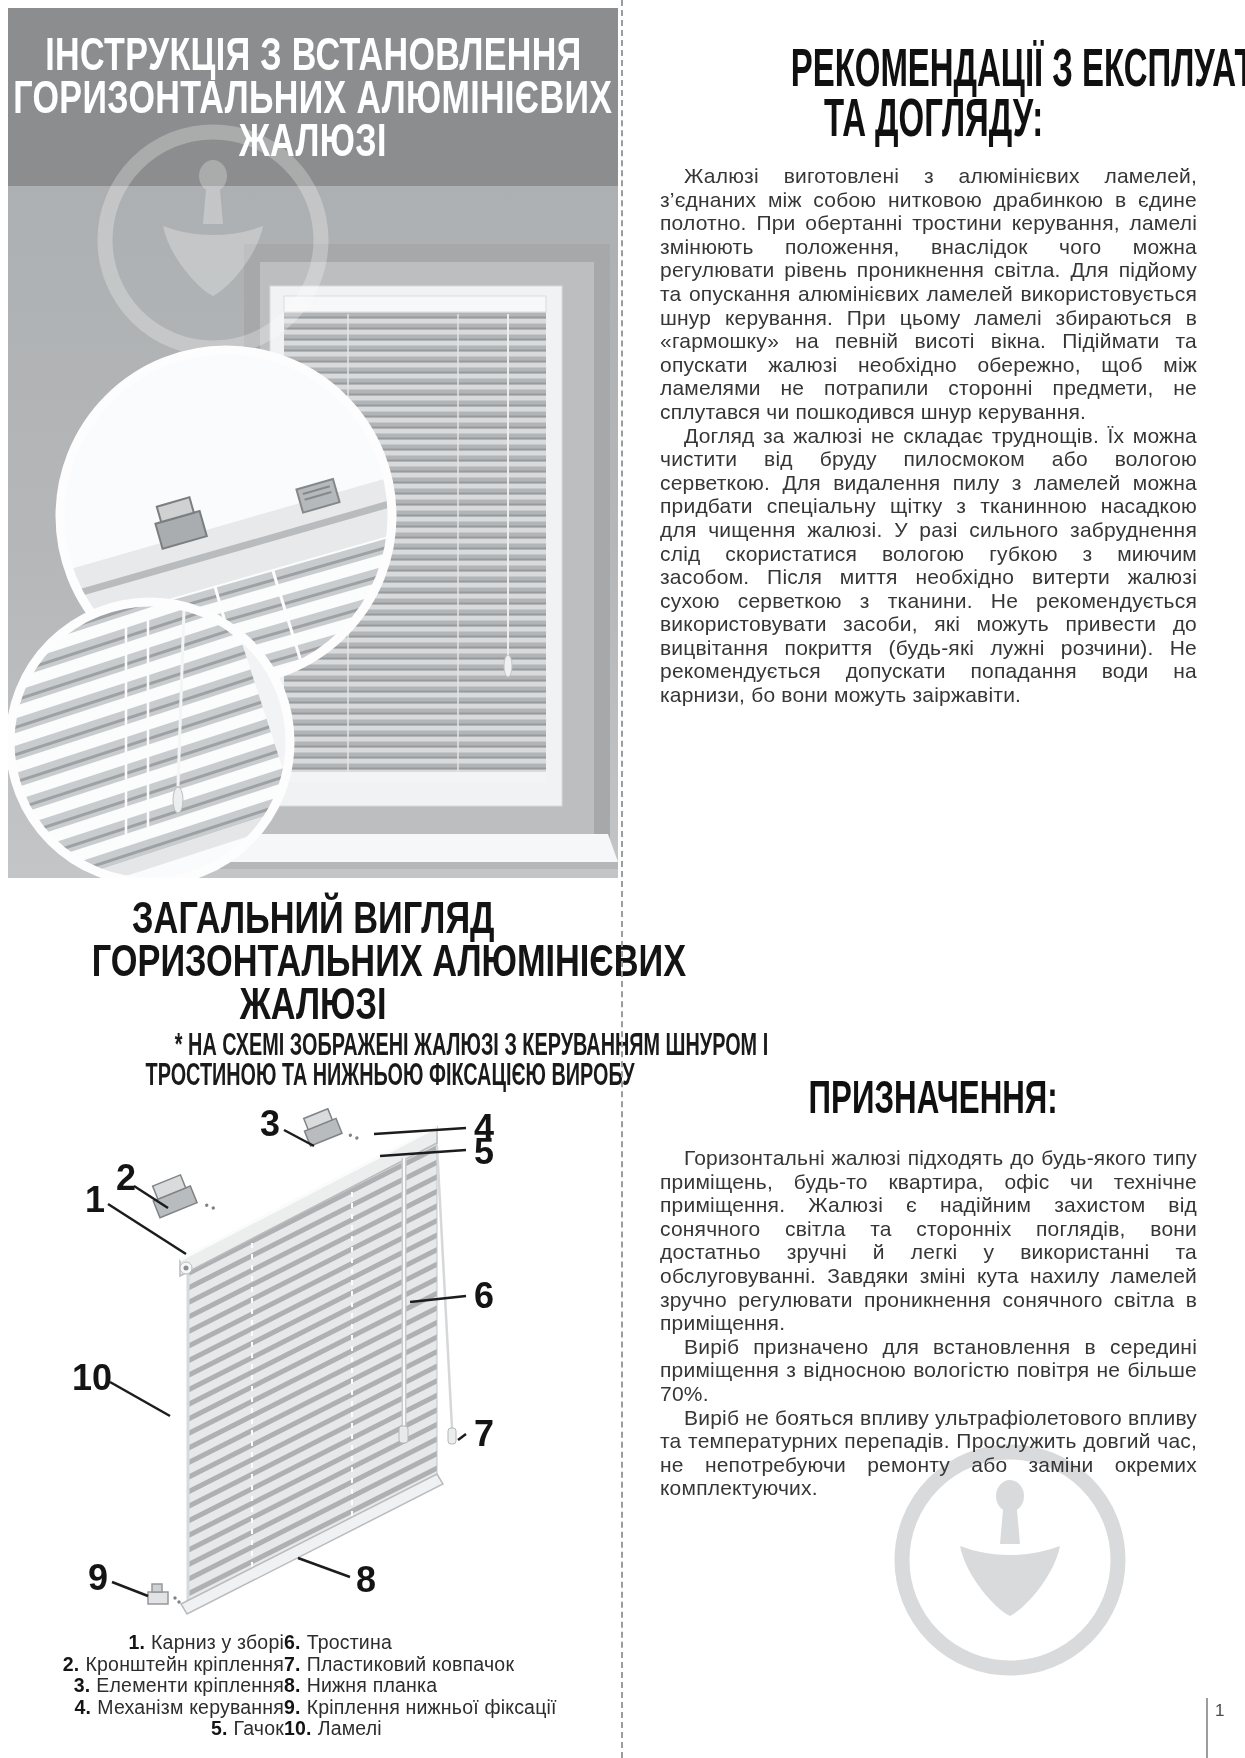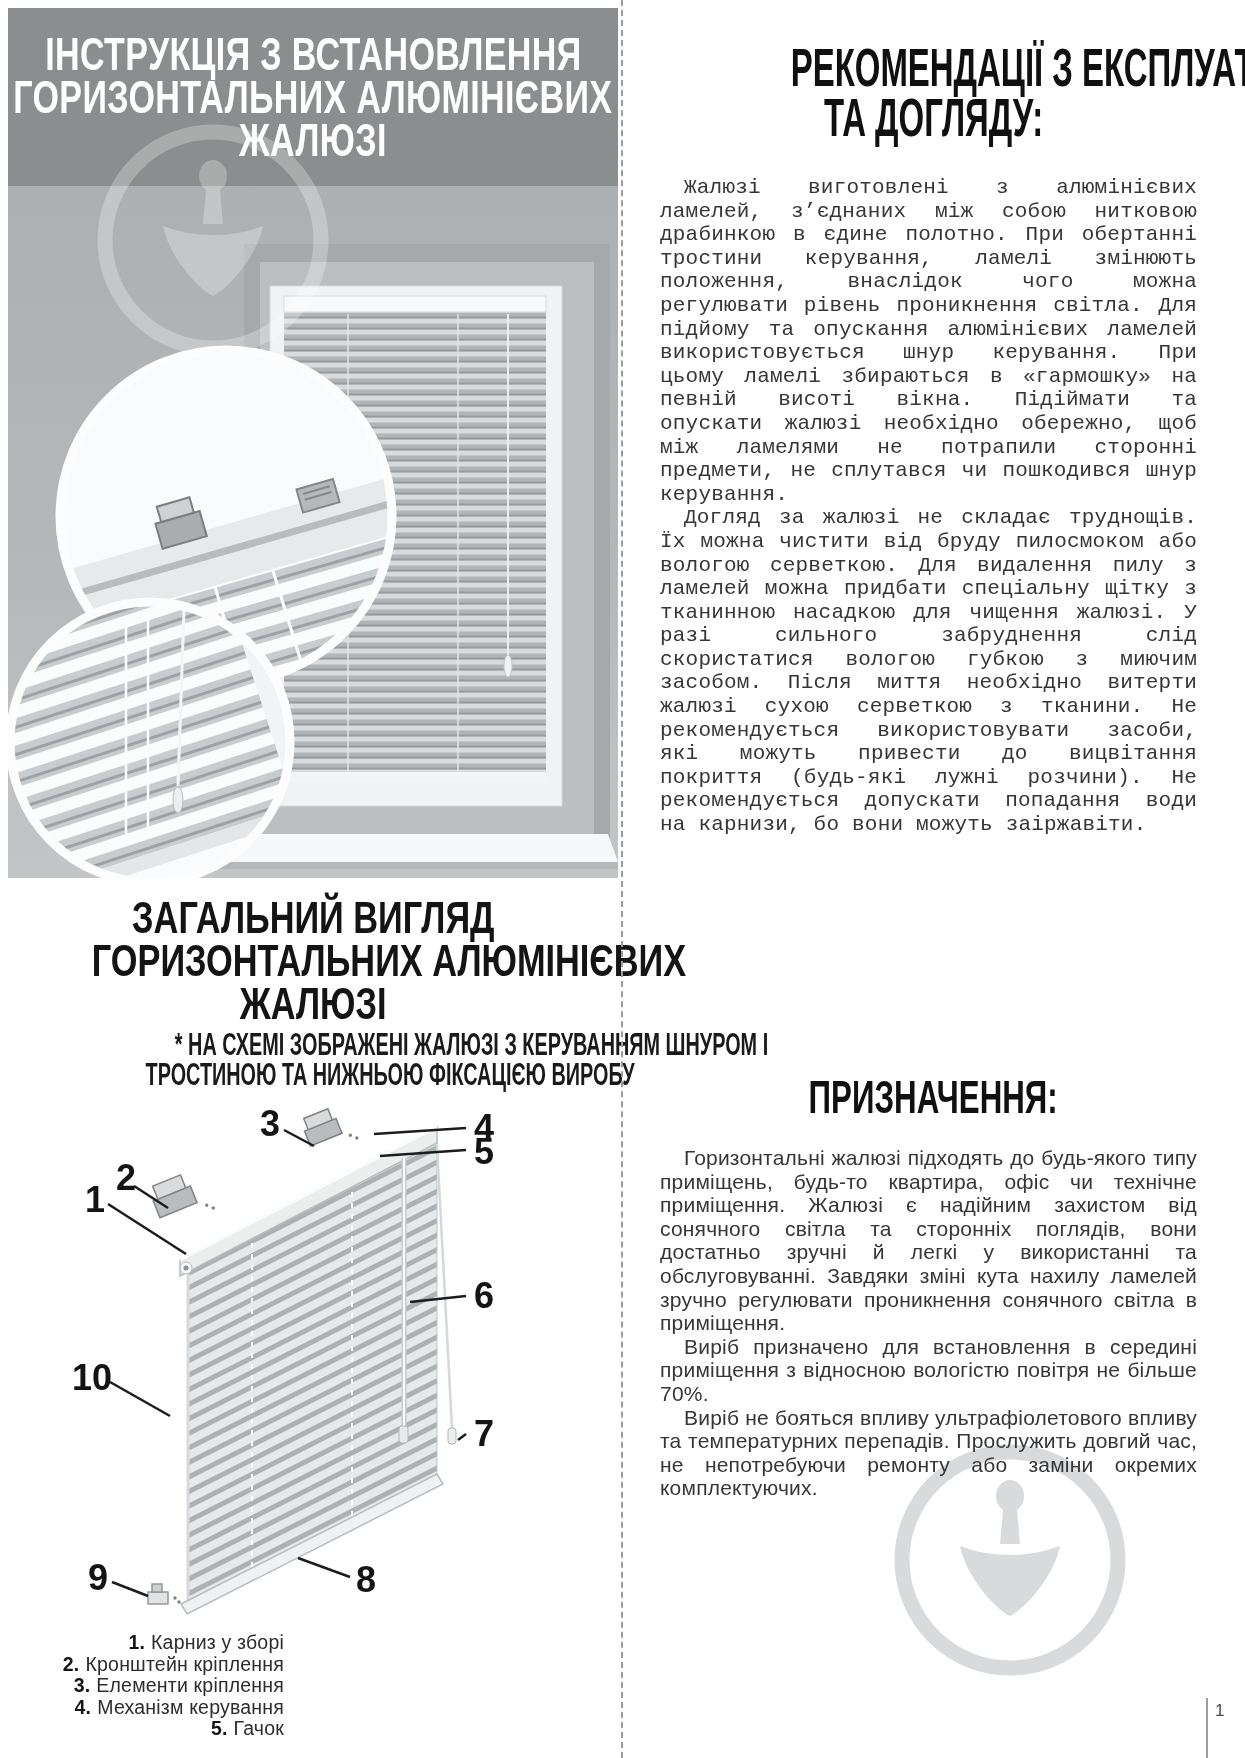--- a/index.html
+++ b/index.html
@@ -39,21 +39,21 @@
   
   .sep{position:absolute;left:621px;top:0;height:1758px;width:0;border-left:2px dashed #9a9c9e;}
 
   
   .care-title{position:absolute;left:622px;top:42px;width:623px;text-align:center;}
   .care-title .ln{display:inline-block;font-weight:bold;font-size:54px;line-height:50px;color:#101010;
         white-space:nowrap;transform:scaleX(.61);transform-origin:50% 50%;}
   .bodytext{position:absolute;left:660px;width:537px;font-size:21px;line-height:23.6px;color:#363636;
         text-align:justify;letter-spacing:.2px;}
   .bodytext p{margin:0;text-indent:24px;}
-  .care-text{top:176px;font-family:Liberation Mono, monospace;}
+  .care-text{top:164px;}
   .purpose-title{position:absolute;left:622px;top:1074px;width:623px;text-align:center;}
   .purpose-title .ln{display:inline-block;font-weight:bold;font-size:46px;line-height:46px;color:#101010;
         white-space:nowrap;transform:scaleX(.68);transform-origin:50% 50%;}
   .purpose-text{top:1146px;position:absolute;}
 
   .footer-line{position:absolute;left:1206px;top:1698px;height:60px;width:0;border-left:2px solid #9b9da0;}
   .page-num{position:absolute;left:1215px;top:1701px;font-size:17px;color:#4a4a4a;}
 </style>
 </head>
 <body>
@@ -233,20 +233,27 @@
   </svg>
 
   <div class="legend">
     <div class="lcol1">
       <div class="li"><b>1.</b><span>Карниз у зборі</span></div>
       <div class="li"><b>2.</b><span>Кронштейн кріплення</span></div>
       <div class="li"><b>3.</b><span>Елементи кріплення</span></div>
       <div class="li"><b>4.</b><span>Механізм керування</span></div>
       <div class="li"><b>5.</b><span>Гачок</span></div>
     </div>
+    <div class="lcol2">
+      <div class="li"><b>6.</b><span>Тростина</span></div>
+      <div class="li"><b>7.</b><span>Пластиковий ковпачок</span></div>
+      <div class="li"><b>8.</b><span>Нижня планка</span></div>
+      <div class="li"><b>9.</b><span>Кріплення нижньої фіксації</span></div>
+      <div class="li"><b>10.</b><span>Ламелі</span></div>
+    </div>
   </div>
 
   <div class="sep"></div>
 
   <div class="care-title">
     <span class="ln">РЕКОМЕНДАЦІЇ З ЕКСПЛУАТАЦІЇ</span><br>
     <span class="ln">ТА ДОГЛЯДУ:</span>
   </div>
 
   <svg class="wm wm-bottom" viewBox="-130 -130 260 260">

